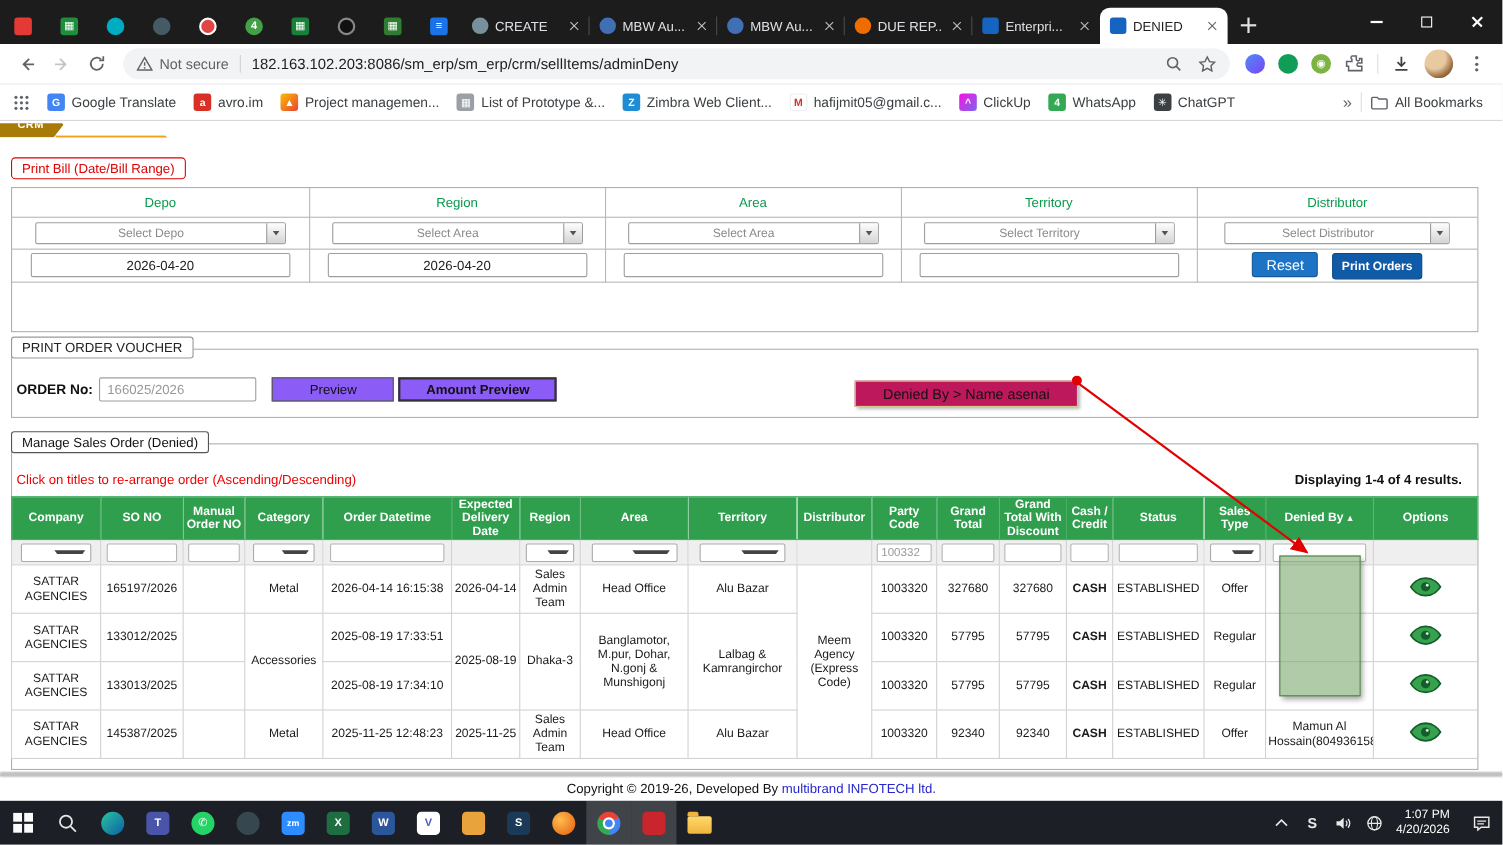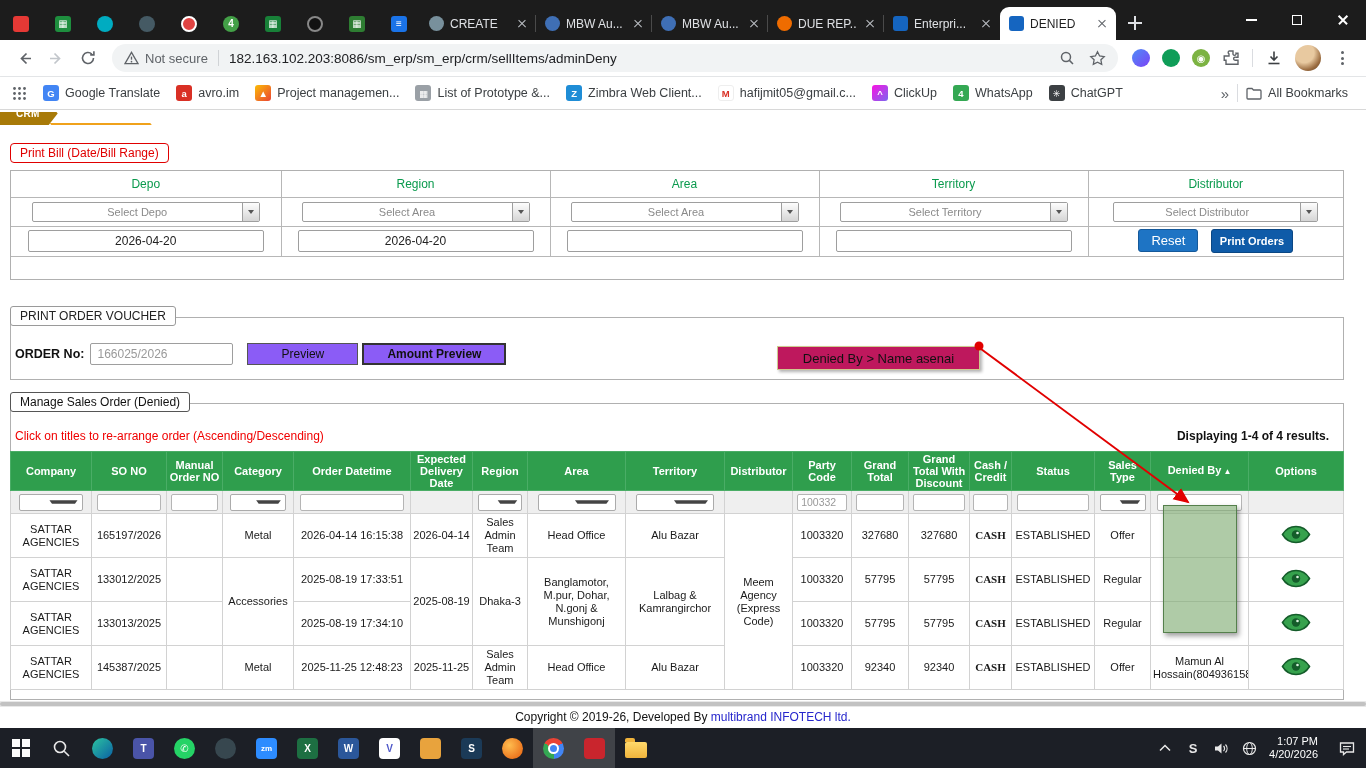--- a/index.html
+++ b/index.html
@@ -133,21 +133,21 @@
     padding:1px 2px; overflow:hidden; line-height:13px; color:#1a1a1a; }
   .mtable thead th { background:#2f9e4d; color:#fff; font-weight:bold; height:37px;
     border-color:#4aad66; line-height:12px; font-size:11px; }
   .frow td { background:#efefef; height:23px; }
   .gsel { height:17px; background:#fff; border:1px solid #ababab; border-radius:2px; display:flex;
     align-items:center; margin:0 auto; }
   .gsel i { flex:1; } .gsel .tri { margin-right:3px; border-top-color:#444; transform:scale(.85); }
   .ginp { height:17px; width:92%; border:1px solid #b5b5b5; border-radius:2px; font-size:10.5px;
     color:#999; padding:0 3px; font-family:inherit; }
   .drow td { height:44px; background:#fff; }
-  .cash { color:#e07b00; font-weight:bold;font-family:Liberation Serif, serif; }
+  .cash { color:#e07b00; font-weight:bold; }
   .caret { font-size:8px; margin-left:2px; }
 
   
   .greenhl { position:absolute; left:1163px; top:395px; width:74px; height:128px;
     background:rgba(126,171,113,.62); border:1px solid #55804c; box-shadow:2px 3px 5px rgba(0,0,0,.38);
     z-index:4; }
   .arrowsvg { position:absolute; left:0; top:0; width:1366px; height:618px; z-index:6;
     pointer-events:none; }
 
   .hscroll { position:absolute; top:591px; left:0; width:1366px; height:6px; background:#e8e8e8; }
@@ -388,21 +388,21 @@
   <div class="page">
 
     <div class="crumbclip">
       <div class="crumb">
         <span class="cseg" style="background:#a87a08">CRM</span>
         <span class="cseg notch" style="background:#f0a21b">SALES ORDER</span>
       </div>
     </div>
 
     <div class="legend red" style="top:33px">Print Bill (Date/Bill Range)</div>
-    <div class="secbox" style="top:60px;height:110px">
+    <div class="secbox" style="top:60px;height:132px">
       <table class="ftable">
         <colgroup>
             <col style="width:270px">
             <col style="width:269px">
             <col style="width:269px">
             <col style="width:269px">
             <col>
           </colgroup>
         <tbody>
             <tr class="fhead">

